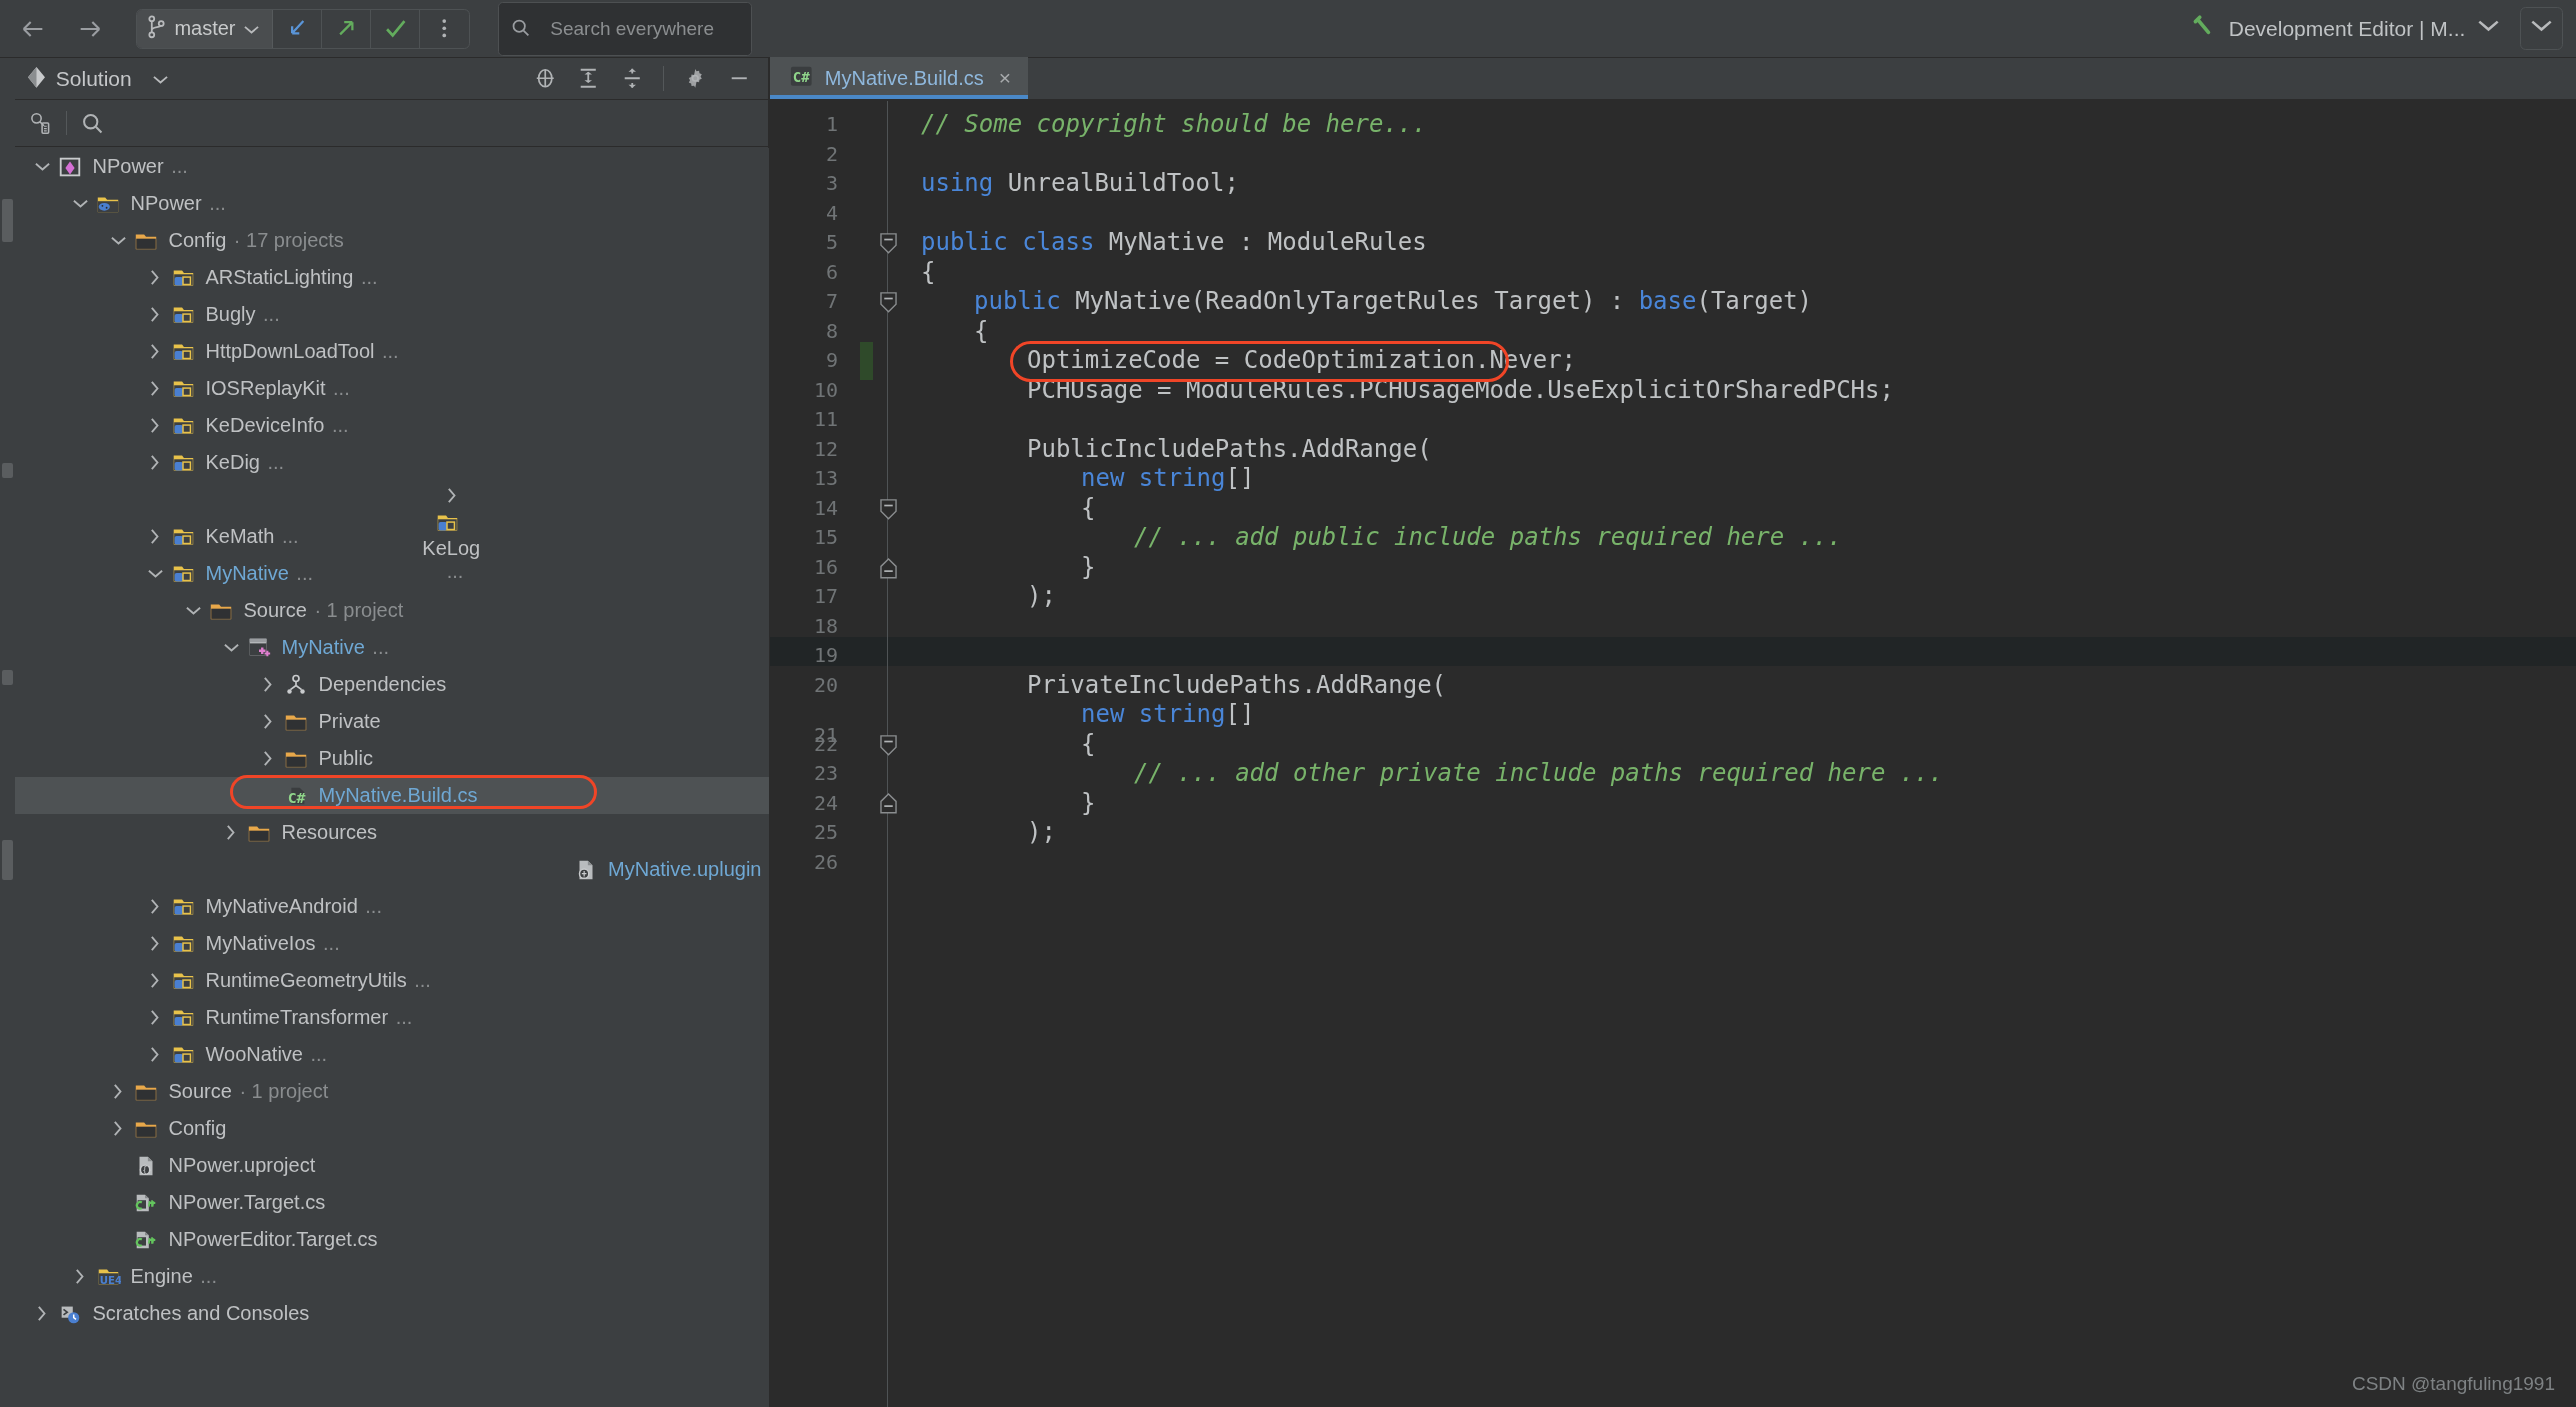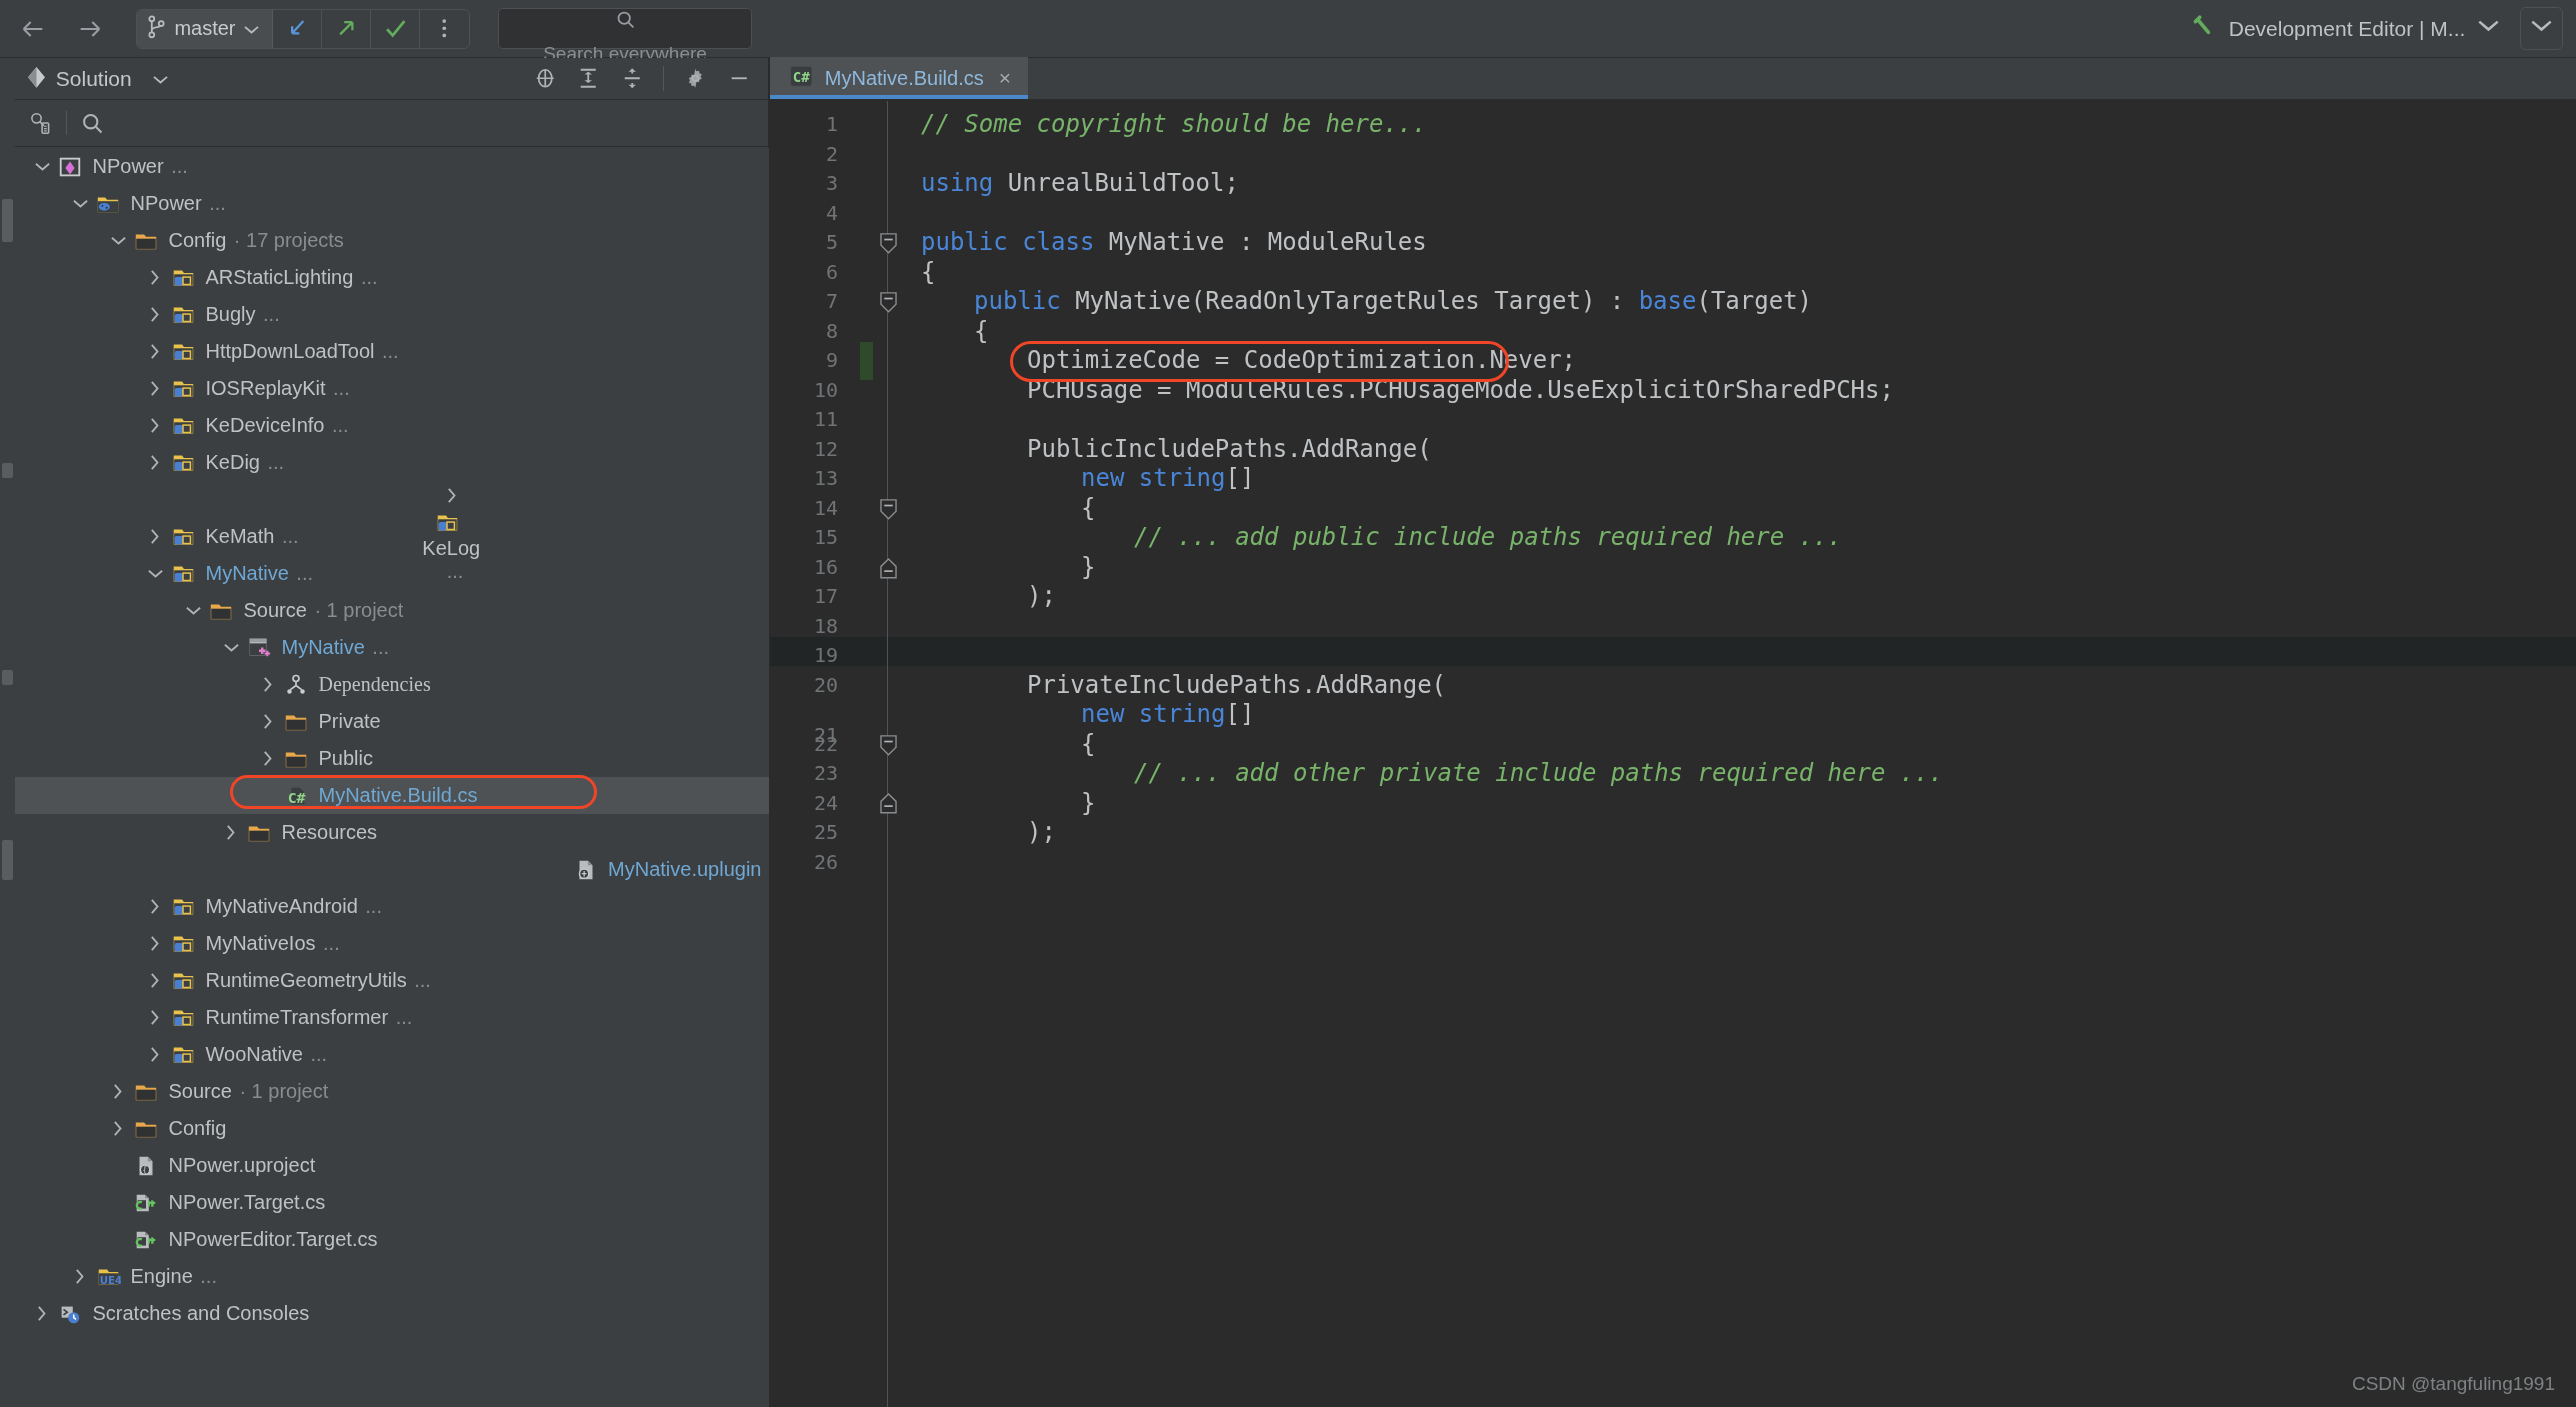--- a/index.html
+++ b/index.html
@@ -29,23 +29,23 @@
                height:40px; background:#3c3f41; }
   .vcs-branch { display:flex; align-items:center; gap:8.5px; padding:0 13px 0 10.4px;
                 height:100%; background:#4a4d4f; border-right:0.9px solid #565a5c; }
   .vcs-branch-label { font-size:20px; color:#c8cacb; }
   .vcs-btn { width:49px; height:100%; display:flex; align-items:center; justify-content:center;
              border-right:0.9px solid #4e5254; }
   .vcs-btn:last-child { border-right:none; }
   .vcs-btn svg { width:24.5px; height:24.5px; }
 
   .search-box {
-    margin-left:28px; height:41px; width:254px; background:#2f3133;
+    margin-left:28px; height:54px; width:254px; background:#2f3133;
     border:0.9px solid #4d5052; border-radius:4.7px;
-    display:flex; align-items:center; gap:10px; padding:0 11.3px;flex-direction:column;
+    display:flex; align-items:center; gap:19px; padding:0 11.3px;
   }
   .search-box .ph { font-size:19px; color:#8b8e90; }
 
   .toolbar-right { margin-left:auto; display:flex; align-items:center; gap:0; padding-right:13px; }
   .run-config { display:flex; align-items:center; gap:13px; padding:0 11.3px; height:41px; }
   .run-config-label { font-size:21px; color:#c0c3c5; max-width:311px; white-space:nowrap; overflow:hidden; }
   .right-sq-btn { width:43px; height:43px; border:0.9px solid #4e5254; border-radius:5.7px;
                   display:flex; align-items:center; justify-content:center; margin-left:9.4px; }
   .chev { width:21px; height:21px; }
 
@@ -518,21 +518,21 @@
               <rect x="4" y="4" width="18" height="18" fill="#c9cbcd"></rect>
               <rect x="4" y="4" width="18" height="4" fill="#9a9da0"></rect>
                 <rect x="4" y="9" width="18" height="13" fill="#3c3f41"></rect>
                 <path d="M14 17h7M17.5 13.5v7" stroke="#e07fd0" stroke-width="2.6"></path>
                 <path d="M20 20h6M23 17v6" stroke="#e07fd0" stroke-width="2.2"></path>
             </svg>
           </span>
           <span class="tlabel blue">MyNative</span>
           <span class="tsuffix">...</span>
         </div>
-        <div class="trow" style="padding-left: 239px; font-family: Liberation Serif, serif;">
+        <div class="trow" style="padding-left: 239px;">
           <span class="arrow">
             <svg width="11.3" height="17" viewBox="0 0 12 18">
               <path d="M3 2l6 7-6 7" fill="none" stroke="#b0b3b5" stroke-width="2"></path>
             </svg>
           </span>
           <span class="tico">
             <svg width="26" height="26" viewBox="0 0 28 28">
               <circle cx="14" cy="7" r="3.2" fill="none" stroke="#c9cbcd" stroke-width="1.8"></circle>
                 <circle cx="7" cy="21" r="2.4" fill="#c9cbcd"></circle>
               <circle cx="21" cy="21" r="2.4" fill="#c9cbcd"></circle>

